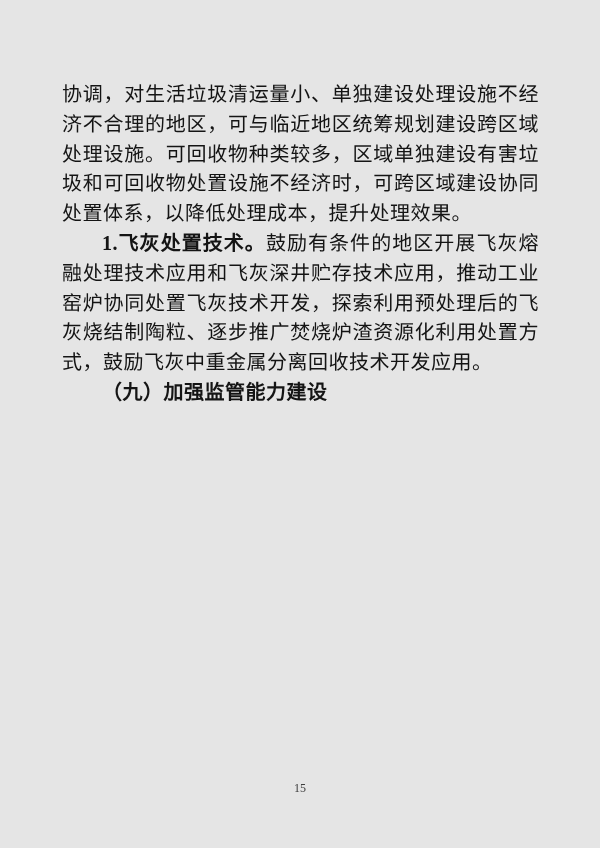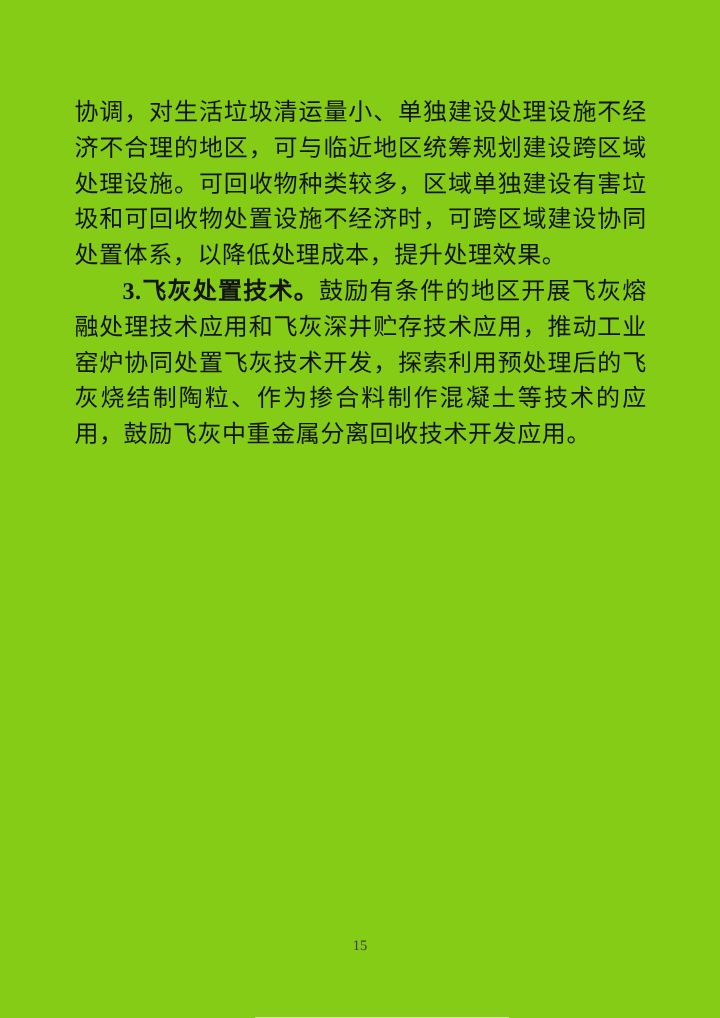--- a/index.html
+++ b/index.html
@@ -4,21 +4,21 @@
 <style>
   html, body {
     margin: 0;
     padding: 0;
     background: #ffffff;
   }
   .doc-page {
     position: relative;
     width: 600px;
     height: 848px;
-    background: #84cc16;
+    background: #e5e5e5;
     box-sizing: border-box;
     overflow: hidden;
     font-family: "Liberation Serif", "DejaVu Serif", serif;
     color: #141414;
   }
   .doc-body {
     position: absolute;
     left: 62px;
     top: 80px;
     width: 477px;
@@ -55,22 +55,23 @@
 </style>
 </head>
 <body>
 
 <div class="doc-page">
   <div class="doc-body">
 
     <p>协调，对生活垃圾清运量小、单独建设处理设施不经济不合理的地区，可与临近地区统筹规划建设跨区域处理设施。可回收物种类较多，区域单独建设有害垃圾和可回收物处置设施不经济时，可跨区域建设协同处置体系，以降低处理成本，提升处理效果。</p>
 
 
-    <p class="para-indent"><span class="lead-bold">3.飞灰处置技术。</span><span>鼓励有条件的地区开展飞灰熔融处理技术应用和飞灰深井贮存技术应用，推动工业窑炉协同处置飞灰技术开发，探索利用预处理后的飞灰烧结制陶粒、作为掺合料制作混凝土等技术的应用，鼓励飞灰中重金属分离回收技术开发应用。</span></p>
+    <p class="para-indent"><span class="lead-bold">1.飞灰处置技术。</span><span>鼓励有条件的地区开展飞灰熔融处理技术应用和飞灰深井贮存技术应用，推动工业窑炉协同处置飞灰技术开发，探索利用预处理后的飞灰烧结制陶粒、逐步推广焚烧炉渣资源化利用处置方式，鼓励飞灰中重金属分离回收技术开发应用。</span></p>
 
 
 
+    <p class="para-indent section-heading">（九）加强监管能力建设</p>
 
 
   </div>
 
   <div class="page-footer">15</div>
 </div>
 
 </body></html>

